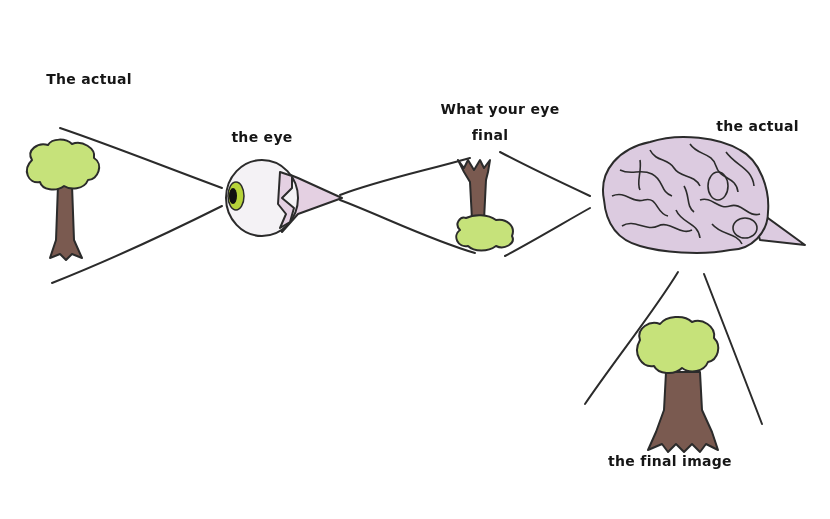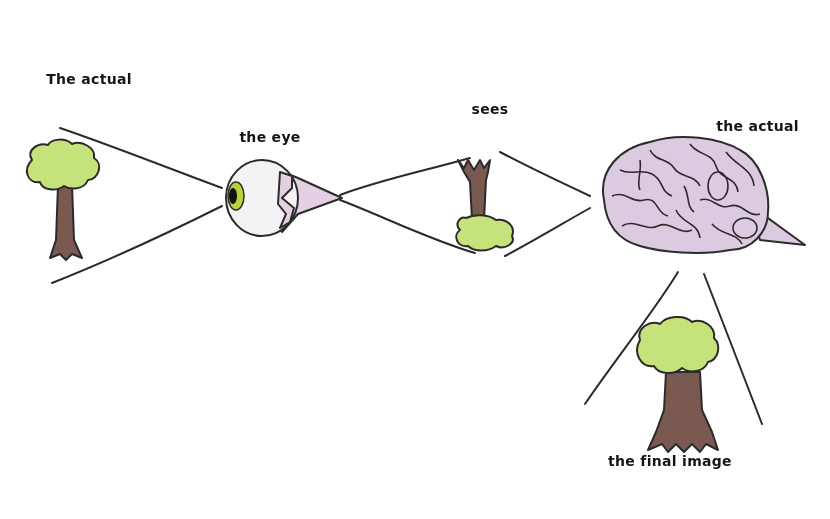--- a/index.html
+++ b/index.html
@@ -8,23 +8,24 @@
     svg#art { position: absolute; left: 0; top: 0; }
     .line { fill: none; stroke: #2b2b2b; stroke-width: 2; stroke-linecap: round; }
     .outline { stroke: #2b2b2b; stroke-width: 2; stroke-linejoin: round; }
   </style>
 </head>
 <body>
 
 <div class="label" style="left:14px; top:66px; width:150px;">
   <div>The actual</div>
 </div>
-<div class="label" style="left:210px; top:124px; width:120px;">the eye</div>
+<div class="label" style="left:202px; top:124px; width:120px;">the eye</div>
 <div class="label" style="left:395px; top:96px; width:210px;">
-  <div style="margin-left:-20px;">sees</div>
+  <div>What your eye</div>
+  <div style="margin-left:-20px;">final</div>
 </div>
 <div class="label" style="left:690px; top:113px; width:135px;">the actual</div>
 <div class="label" style="left:565px; top:448px; width:210px;">the final image</div>
 
 <svg id="art" width="830" height="519" viewBox="0 0 830 519">
 
   <path class="line" d="M60,128 C110,145 160,165 222,188"></path>
   <path class="line" d="M52,283 C110,260 170,232 222,206"></path>
 
   <g>

